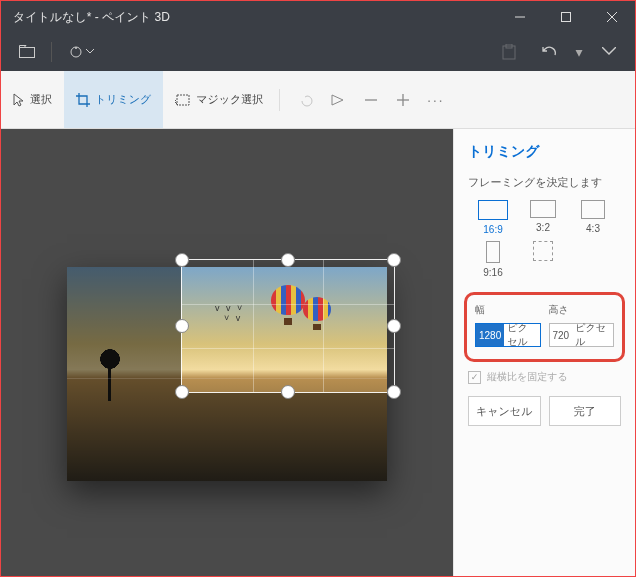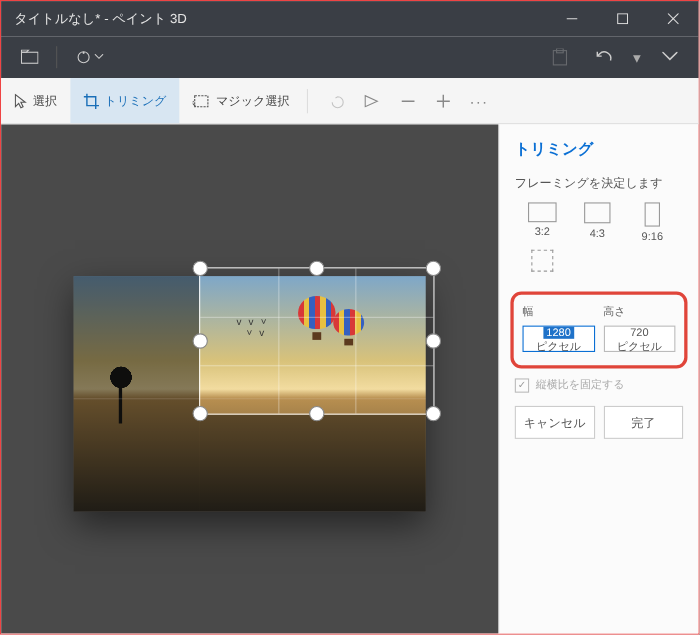--- a/index.html
+++ b/index.html
@@ -11,21 +11,21 @@
   .titlebar .title { padding-left: 12px; flex: 1; }
   .titlebar .win-btn { width: 46px; height: 32px; display: flex; align-items: center; justify-content: center; color: #ddd; font-size: 13px; }
 
   
   .menubar { height: 38px; background: #3a3e45; display: flex; align-items: center; padding: 0 6px; color: #ddd; }
   .menubar .mb-item { width: 40px; height: 38px; display: flex; align-items: center; justify-content: center; font-size: 14px; }
   .menubar .spacer { flex: 1; }
   .mb-sep { width:1px; height:20px; background:#555; margin:0 4px;}
 
   
-  .toolbar { height: 42px; background: #f5f5f5; border-bottom: 1px solid #ddd; display: flex; align-items: stretch; font-size: 11px; color: #444; }
+  .toolbar { height: 58px; background: #f5f5f5; border-bottom: 1px solid #ddd; display: flex; align-items: stretch; font-size: 11px; color: #444; }
   .tool { display: flex; align-items: center; gap: 5px; padding: 0 12px; cursor: default; }
   .tool.active { background: #d8e6f2; color: #1a6fb8; }
   .tool .icn { font-size: 14px; }
   .tool-group-right { display:flex; align-items:center; margin-left:8px; gap:2px;}
   .mini-tool { width:30px; height:42px; display:flex; align-items:center; justify-content:center; color:#888; font-size:14px;}
   .tsep { width:1px; height:22px; background:#ddd; margin:0 4px; align-self:center;}
 
   
   .main { flex: 1; display: flex; overflow: hidden; }
   .canvas-area { flex: 1; background: #4a4a4a; position: relative; overflow: hidden; }
@@ -63,21 +63,21 @@
   .ratio.sel .box{ border-color:#0a6fd4;}
   .ratio.sel { color:#0a6fd4;}
   .ratio .sq{ width:20px; height:20px;}
   .ratio .tall{ width:14px; height:22px;}
   .ratio .dash{ border-style:dashed;}
   .sp-section-label{ font-size:11px; color:#666; margin:4px 0 8px;}
 
   .highlight-box{ border:3px solid #e0453a; border-radius:10px; padding:8px 8px 6px; margin:2px -4px 8px;}
   .dim-row{ display:flex; gap:8px; margin-bottom:6px;}
   .dim-col{ flex:1; font-size:10px; color:#666;}
-  .dim-input{ display:flex; align-items:center; border:1px solid #0a6fd4; height:24px; font-size:10px; background:#fff;flex-direction:column;}
+  .dim-input{ display:flex; align-items:center; border:1px solid #0a6fd4; height:24px; font-size:10px; background:#fff;}
   .dim-input.plain{ border-color:#bbb;}
   .dim-input .num{ background:#1f72c9; color:#fff; padding:0 3px; height:100%; display:flex; align-items:center; font-size:10px;}
   .dim-input .unit{ padding:0 3px; color:#555; flex:1; text-align:left;}
   .dim-input.plain .num{ background:transparent; color:#555;}
 
   .lock-row{ display:flex; align-items:center; gap:6px; font-size:10px; color:#aaa; margin:8px 0 12px;}
   .lock-row .cb{ width:13px; height:13px; border:1px solid #bbb; display:flex; align-items:center; justify-content:center; font-size:9px; color:#999;}
 
   .btn-row{ display:flex; gap:8px;}
   .btn{ flex:1; height:30px; border:1px solid #ccc; background:#fff; display:flex; align-items:center; justify-content:center; font-size:11px; color:#555; cursor:default;}
@@ -232,20 +232,21 @@
         <div class="handle" style="left:50%;top:100%"></div>
         <div class="handle" style="left:100%;top:100%"></div>
       </div>
     </div>
 
     <div class="side-panel">
       <div class="sp-title">トリミング</div>
       <div class="sp-sub">フレーミングを決定します</div>
 
       <div class="ratio-grid">
+        <div class="ratio sel"><div class="box"></div><span>16:9</span></div>
         <div class="ratio"><div class="box" style="width:26px;height:18px"></div><span>3:2</span></div>
         <div class="ratio"><div class="box" style="width:24px;height:19px"></div><span>4:3</span></div>
         <div class="ratio"><div class="box tall"></div><span>9:16</span></div>
         <div class="ratio">
             <div class="box sq dash"></div>
           </div>
       </div>
 
       <div class="highlight-box">
         <div class="dim-row">

